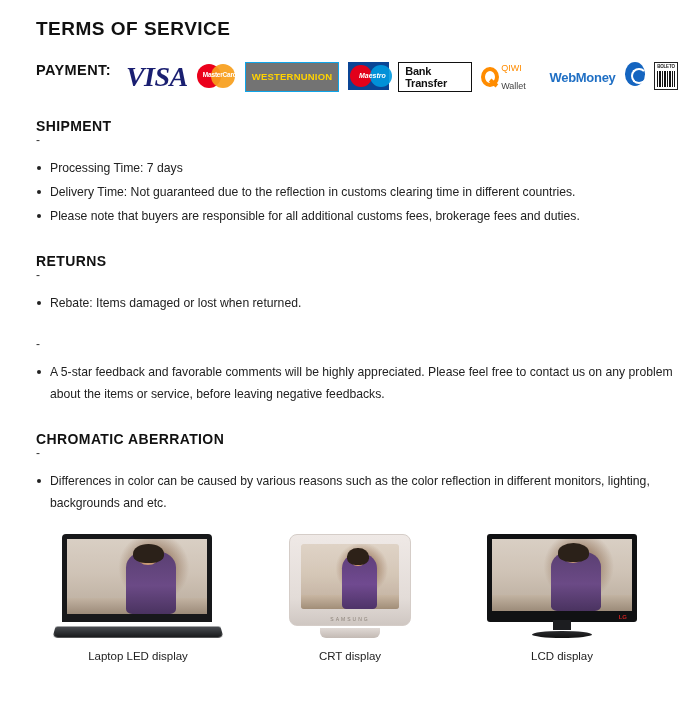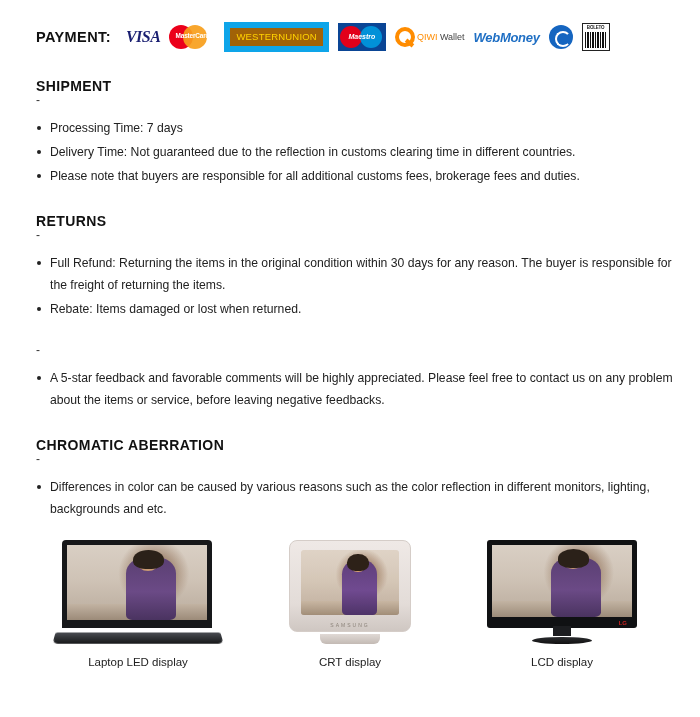--- a/index.html
+++ b/index.html
@@ -17,60 +17,59 @@
     font-size: 19px;
     font-weight: bold;
     letter-spacing: 0.5px;
     margin: 18px 0 0 14px;
     color: #111;
   }
 
   
   .payment-row {
     display: flex;
-    align-items: center;
     margin: 22px 0 0 14px;
     gap: 9px;
     height: 30px;
   }
   .payment-label {
     font-size: 14.5px;
     font-weight: bold;
     letter-spacing: 0.4px;
     margin-right: 6px;
     color: #111;
   }
 
   .pm { display: flex; align-items: center; justify-content: center; }
 
   .pm-visa {
     font-family: "Liberation Serif", serif;
     font-style: italic;
     font-weight: bold;
-    font-size: 16px;
+    font-size: 28px;
     color: #1a1f71;
     letter-spacing: -0.5px;
   }
 
   .pm-mc { position: relative; width: 46px; height: 28px; }
   .pm-mc .c1, .pm-mc .c2 {
     position: absolute; top: 2px; width: 24px; height: 24px; border-radius: 50%;
   }
   .pm-mc .c1 { left: 0; background: #eb001b; }
   .pm-mc .c2 { left: 14px; background: #f79e1b; opacity: .92; }
   .pm-mc .txt {
     position: absolute; left: 0; top: 9px; width: 46px; text-align: center;
     font-size: 6.5px; font-weight: bold; color: #fff; letter-spacing: -0.2px;
   }
 
   .pm-wu {
-    background: #a16207; color: #ffd200;
-    font-size: 9.5px; font-weight: normal; line-height: 10px;
+    background: #737373; color: #ffd200;
+    font-size: 9.5px; font-weight: bold; line-height: 10px;
     text-align: center; padding: 4px 6px; letter-spacing: 0.2px;
-    border: 6px solid #0ea5e9;
+    border: 1px solid #0ea5e9;
   }
   .pm-wu span { display: block; }
 
   .pm-maestro { position: relative; width: 48px; height: 28px; background: #0a4595; }
   .pm-maestro .m1, .pm-maestro .m2 {
     position: absolute; top: 3px; width: 22px; height: 22px; border-radius: 50%;
   }
   .pm-maestro .m1 { left: 2px; background: #e2001a; }
   .pm-maestro .m2 { left: 22px; background: #0099df; opacity: .9; }
   .pm-maestro .txt {
@@ -89,21 +88,21 @@
     border: 4px solid #ff8c00; position: relative;
   }
   .pm-qiwi .ring:after {
     content: ""; position: absolute; right: -3px; bottom: -2px;
     width: 9px; height: 4px; background: #ff8c00; transform: rotate(40deg);
   }
   .pm-qiwi .qt { font-size: 9px; font-weight: normal; line-height: 18px; color: #ff8c00; }
   .pm-qiwi .qt .w { color: #444; }
 
   .pm-wm {
-    font-size: 13px; font-weight: bold; color: #1f6fc4; letter-spacing: -0.3px; font-style: italic;
+    font-size: 13px; font-weight: bold; color: #1f6fc4; letter-spacing: -0.3px;
   }
 
   .pm-blue { width: 24px; height: 24px; border-radius: 50%; background: #1565c0; position: relative; }
   .pm-blue:after {
     content: ""; position: absolute; left: 6px; top: 6px; width: 12px; height: 12px;
     border-radius: 50%; border: 2px solid #fff; border-right-color: transparent;
   }
 
   .pm-boleto {
     width: 28px; height: 28px; background: #fff; border: 1px solid #222;
@@ -224,20 +223,21 @@
   .lcd .foot {
     position: absolute; left: 45px; bottom: 0; width: 60px; height: 7px;
     background: linear-gradient(180deg, #2a2b2e, #111); border-radius: 50%;
   }
 </style>
 </head>
 <body>
 
 <div class="page">
 
+  <div class="doc-title">TERMS OF SERVICE</div>
 
   <div class="payment-row">
     <div class="payment-label">PAYMENT:</div>
 
     <div class="pm pm-visa">VISA</div>
 
     <div class="pm pm-mc">
       <span class="c1"></span>
         <span class="c2"></span>
       <span class="txt">MasterCard</span>
@@ -247,20 +247,21 @@
       <span>WESTERN</span>
       <span>UNION</span>
     </div>
 
     <div class="pm pm-maestro">
       <span class="m1"></span>
         <span class="m2"></span>
       <span class="txt">Maestro</span>
     </div>
 
+    <div class="pm pm-bank">Bank Transfer</div>
 
     <div class="pm pm-qiwi">
       <span class="ring"></span>
       <span class="qt">
         <span>QIWI</span>
         <span class="w">Wallet</span>
       </span>
     </div>
 
     <div class="pm pm-wm">WebMoney</div>
@@ -280,21 +281,20 @@
       <li>Processing Time: 7 days</li>
       <li>Delivery Time: Not guaranteed due to the reflection in customs clearing time in different countries.</li>
       <li>Please note that buyers are responsible for all additional customs fees, brokerage fees and duties.</li>
     </ul>
   </div>
 
   <div class="section">
     <div class="section-title">RETURNS</div>
     <div class="section-dash">-</div>
     <ul class="bullets">
-      <li>Full Refund: Returning the items in the original condition within 30 days for any reason. The buyer is responsible for the freight of returning the items.</li>
       <li>Rebate: Items damaged or lost when returned.</li>
     </ul>
   </div>
 
   <div class="section">
     <div class="section-dash">-</div>
     <ul class="bullets">
       <li>A 5-star feedback and favorable comments will be highly appreciated. Please feel free to contact us on any problem about the items or service, before leaving negative feedbacks.</li>
     </ul>
   </div>

